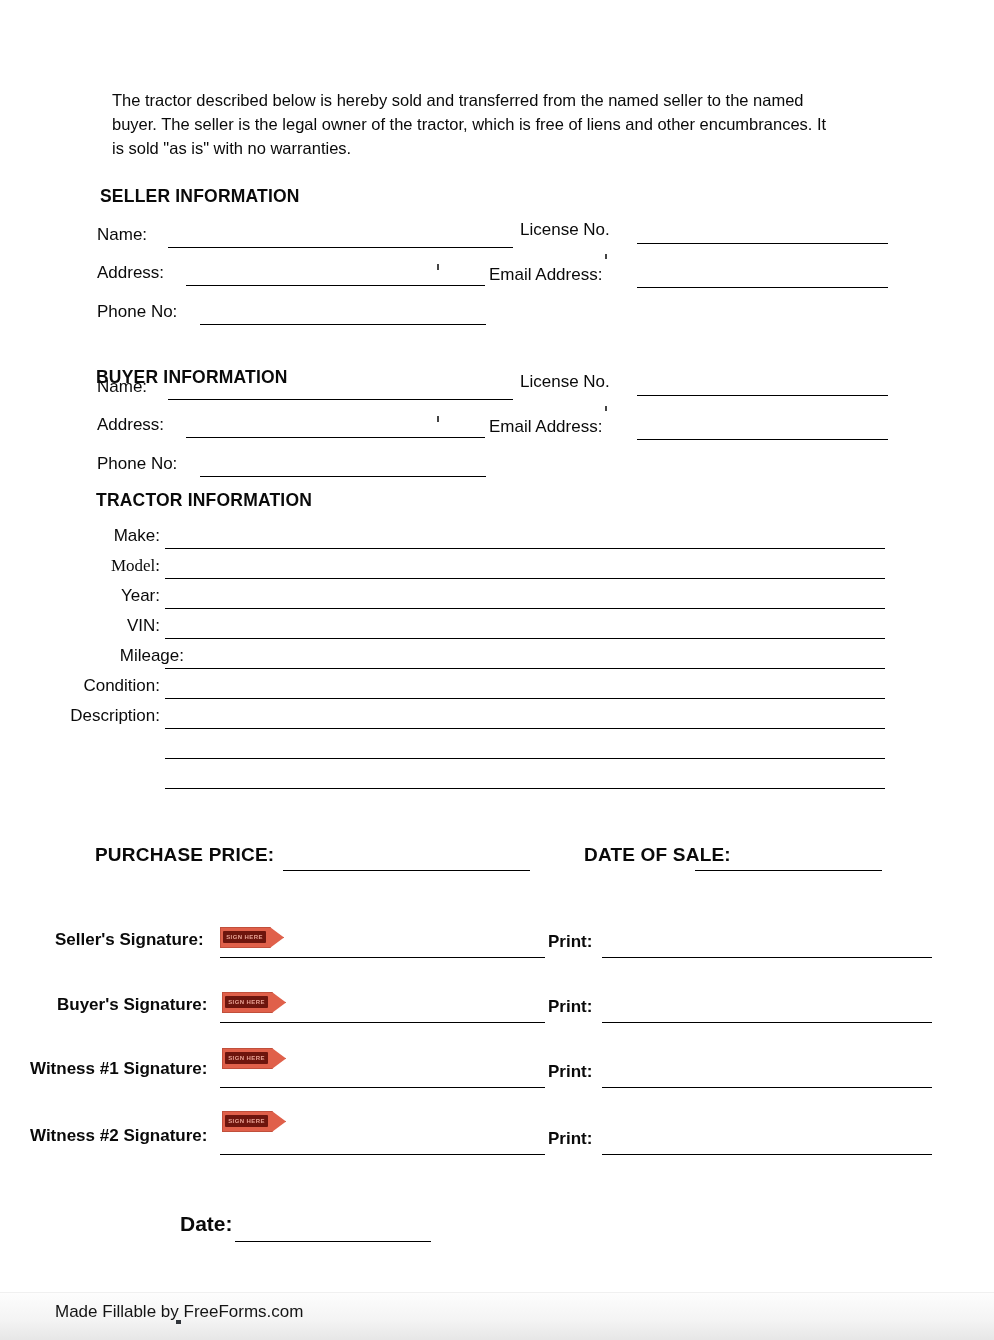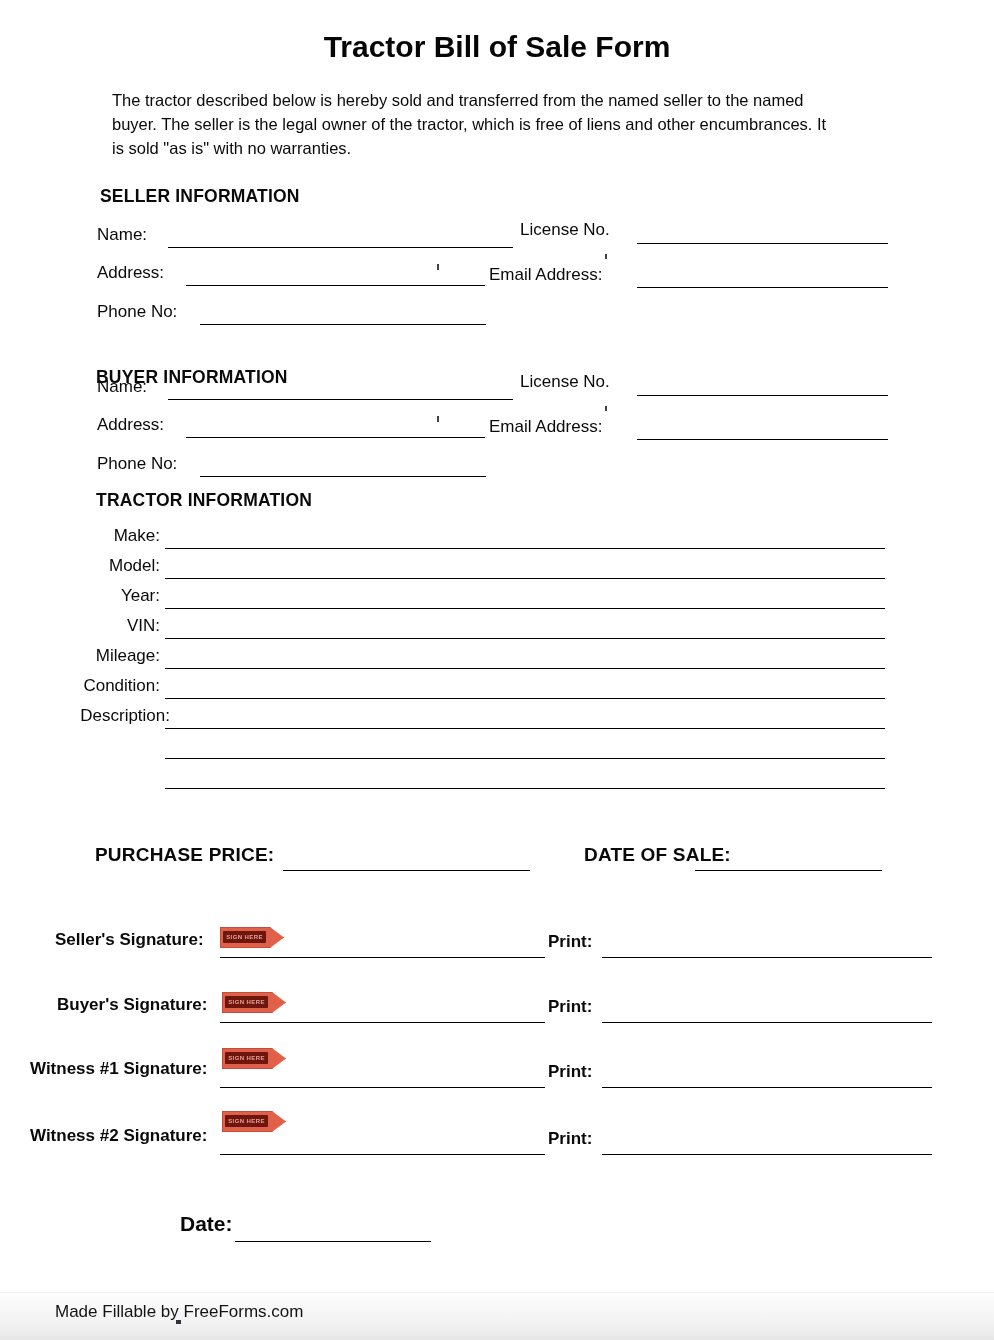--- a/index.html
+++ b/index.html
@@ -68,21 +68,20 @@
     top:1302px;left:55px;
     font-size:17px;color:#141414;
   }
   .artifact{background:#30343a;}
 </style>
 </head>
 <body>
 
 <div class="page">
 
-  <div class="abs title">Tractor Bill of Sale Form</div>
   <div class="abs intro">The tractor described below is hereby sold and transferred from the named seller to the named buyer. The seller is the legal owner of the tractor, which is free of liens and other encumbrances. It is sold "as is" with no warranties.</div>
 
   <div class="abs section-heading" style="left:100px;top:186px;">SELLER INFORMATION</div>
 
   <div class="abs field-label" style="left:97px;top:225px;">Name:</div>
   <div class="abs fill-line" style="left:168px;top:247px;width:345px;"></div>
 
   <div class="abs field-label" style="left:520px;top:220px;">License No.</div>
   <div class="abs fill-line" style="left:637px;top:243px;width:251px;"></div>
 
@@ -116,36 +115,36 @@
   <div class="abs fill-line" style="left:200px;top:476px;width:286px;"></div>
 
   <div class="abs tick" style="left:437px;top:416px;height:6px;"></div>
   <div class="abs tick" style="left:605px;top:406px;height:5px;"></div>
 
   <div class="abs section-heading" style="left:96px;top:490px;">TRACTOR INFORMATION</div>
 
   <div class="abs right-label" style="left:0;top:526px;">Make:</div>
   <div class="abs fill-line" style="left:165px;top:548px;width:720px;"></div>
 
-  <div class="abs right-label" style="left:0;top:556px;">Model:</div>
+  <div class="abs right-label" style="left:0;top:556px;font-family:Liberation Serif, serif;">Model:</div>
   <div class="abs fill-line" style="left:165px;top:578px;width:720px;"></div>
 
   <div class="abs right-label" style="left:0;top:586px;">Year:</div>
   <div class="abs fill-line" style="left:165px;top:608px;width:720px;"></div>
 
   <div class="abs right-label" style="left:0;top:616px;">VIN:</div>
   <div class="abs fill-line" style="left:165px;top:638px;width:720px;"></div>
 
-  <div class="abs right-label" style="left:0;top:646px;">Mileage:</div>
+  <div class="abs right-label" style="left:0;top:646px;padding-left:24px;">Mileage:</div>
   <div class="abs fill-line" style="left:165px;top:668px;width:720px;"></div>
 
   <div class="abs right-label" style="left:0;top:676px;">Condition:</div>
   <div class="abs fill-line" style="left:165px;top:698px;width:720px;"></div>
 
-  <div class="abs right-label" style="left:0;top:706px;padding-left:10px;">Description:</div>
+  <div class="abs right-label" style="left:0;top:706px;">Description:</div>
   <div class="abs fill-line" style="left:165px;top:728px;width:720px;"></div>
   <div class="abs fill-line" style="left:165px;top:758px;width:720px;"></div>
   <div class="abs fill-line" style="left:165px;top:788px;width:720px;"></div>
 
   <div class="abs big-label" style="left:95px;top:844px;">PURCHASE PRICE:</div>
   <div class="abs fill-line" style="left:283px;top:870px;width:247px;"></div>
 
   <div class="abs big-label" style="left:540px;top:844px;margin-left:44px;">DATE OF SALE:</div>
   <div class="abs fill-line" style="left:695px;top:870px;width:187px;"></div>
 

